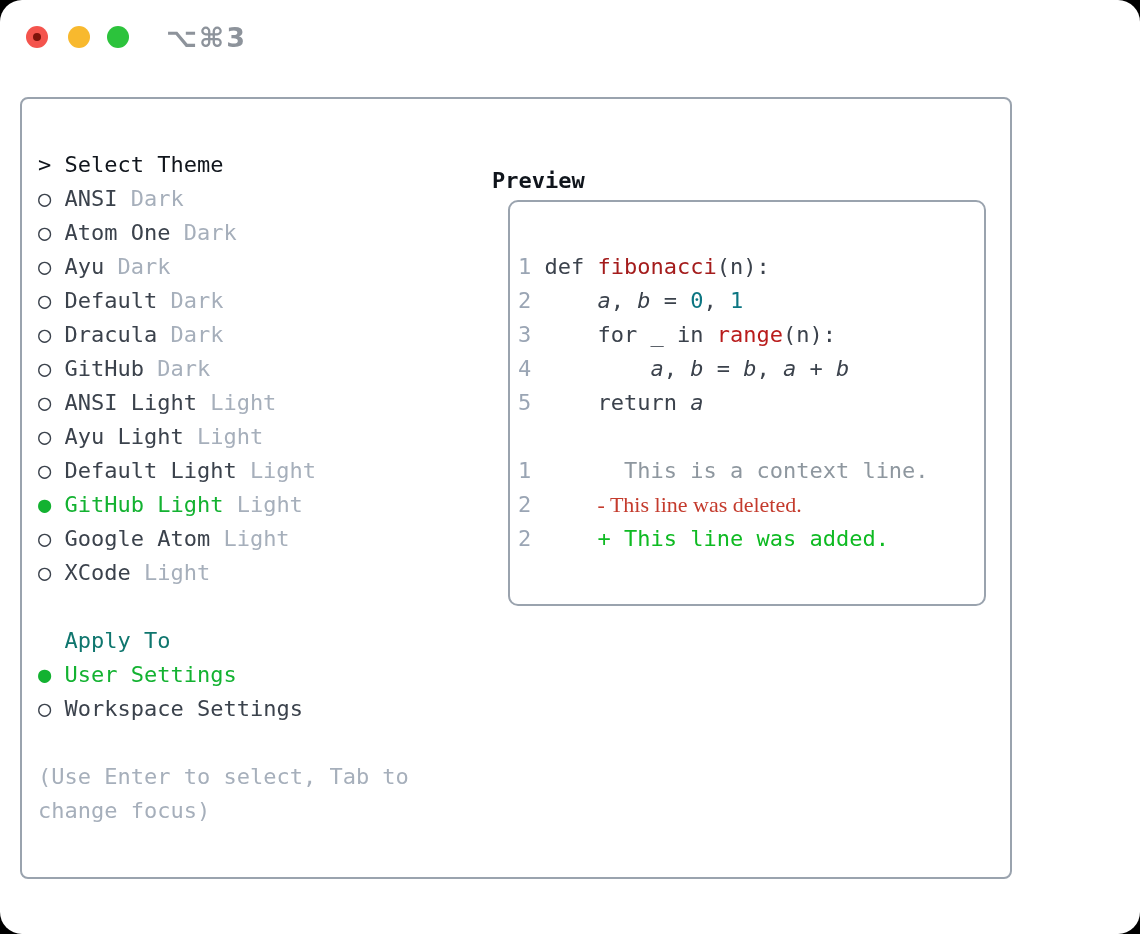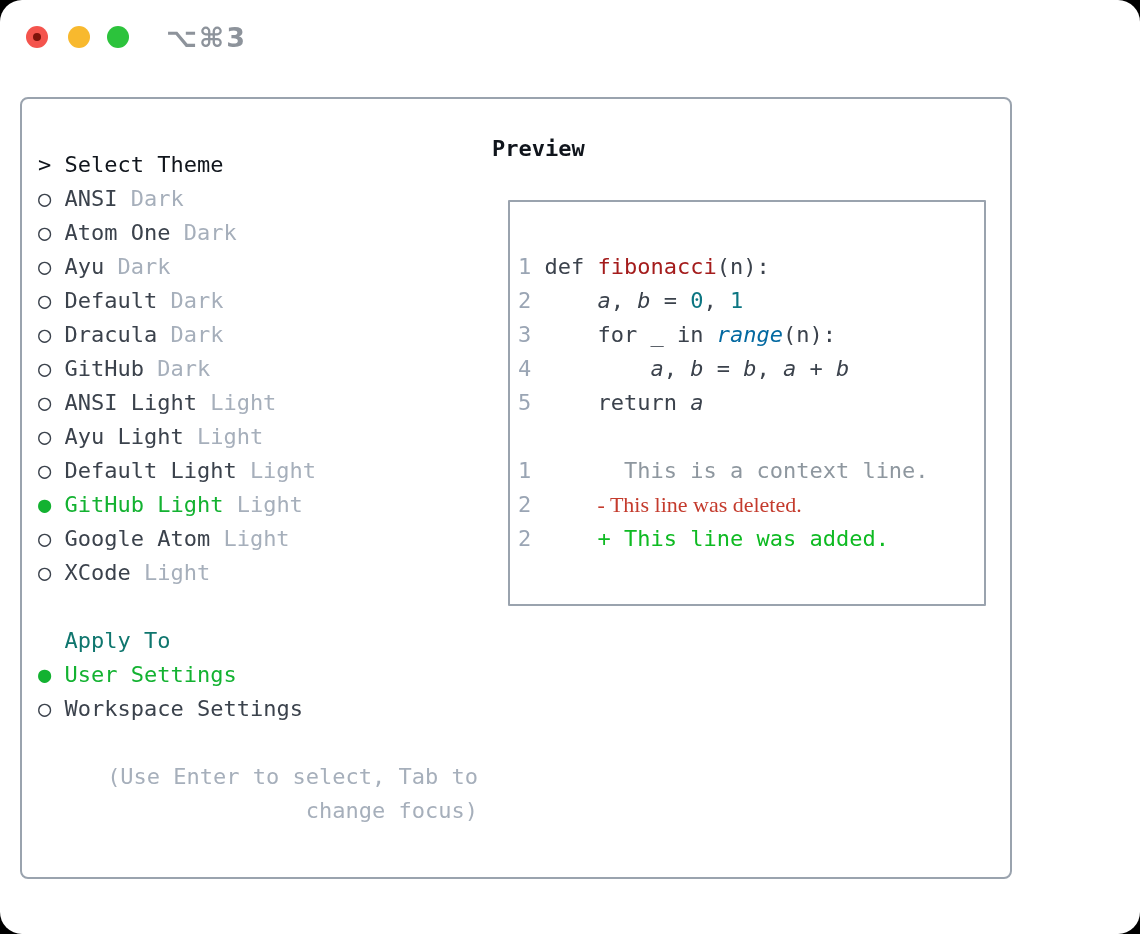--- a/index.html
+++ b/index.html
@@ -32,35 +32,35 @@
   
   .left-col{position:absolute;left:38px;top:148px;width:440px;}
   .row{height:34px;line-height:34px;font-size:22px;white-space:pre;color:#3b424c;}
   .row-header{font-weight:normal;color:#10151c;}
   .mk{display:inline-block;width:26.5px;color:#3c434d;}
   .mk.sel{color:#13b231;}
   .item-name{color:#3b424c;}
   .item-name.sel{color:#13b231;}
   .item-tag{color:#a6afbb;margin-left:13.2px;}
   .apply-header{padding-left:26.5px;color:#0f766e;}
-  .hint{color:#a6afbb;text-align:right;}
+  .hint{color:#a6afbb;}
   .spacer{height:34px;}
   
-  .preview-title{position:absolute;left:492px;top:132px;height:34px;line-height:34px;font-size:22px;font-weight:bold;color:#10151c;}
+  .preview-title{position:absolute;left:492px;top:164px;height:34px;line-height:34px;font-size:22px;font-weight:bold;color:#10151c;}
   .preview-box{
     position:absolute;left:508px;top:200px;width:478px;height:406px;
-    border:2px solid #9aa3ae;border-radius:1px;box-sizing:border-box;background:#fff;
+    border:2px solid #9aa3ae;border-radius:10px;box-sizing:border-box;background:#fff;
   }
   .code{position:absolute;left:8px;top:48px;}
   .code .row{font-size:22px;}
   .ln{color:#9aa5b4;}
   .pl{color:#3b424c;}
   .fn{color:#a41c1c;}
   .num{color:#0c7682;}
-  .call{color:#0369a1;font-style:italic;}
+  .call{color:#b91c1c;}
   .var{color:#3b424c;font-style:italic;}
   .ctx{color:#8e979f;}
   .del{color:#c43b2d;font-family:Liberation Serif, serif;}
   .add{color:#0eba22;text-align:center;}
 </style>
 </head>
 <body>
 
 <div class="screen">
 

